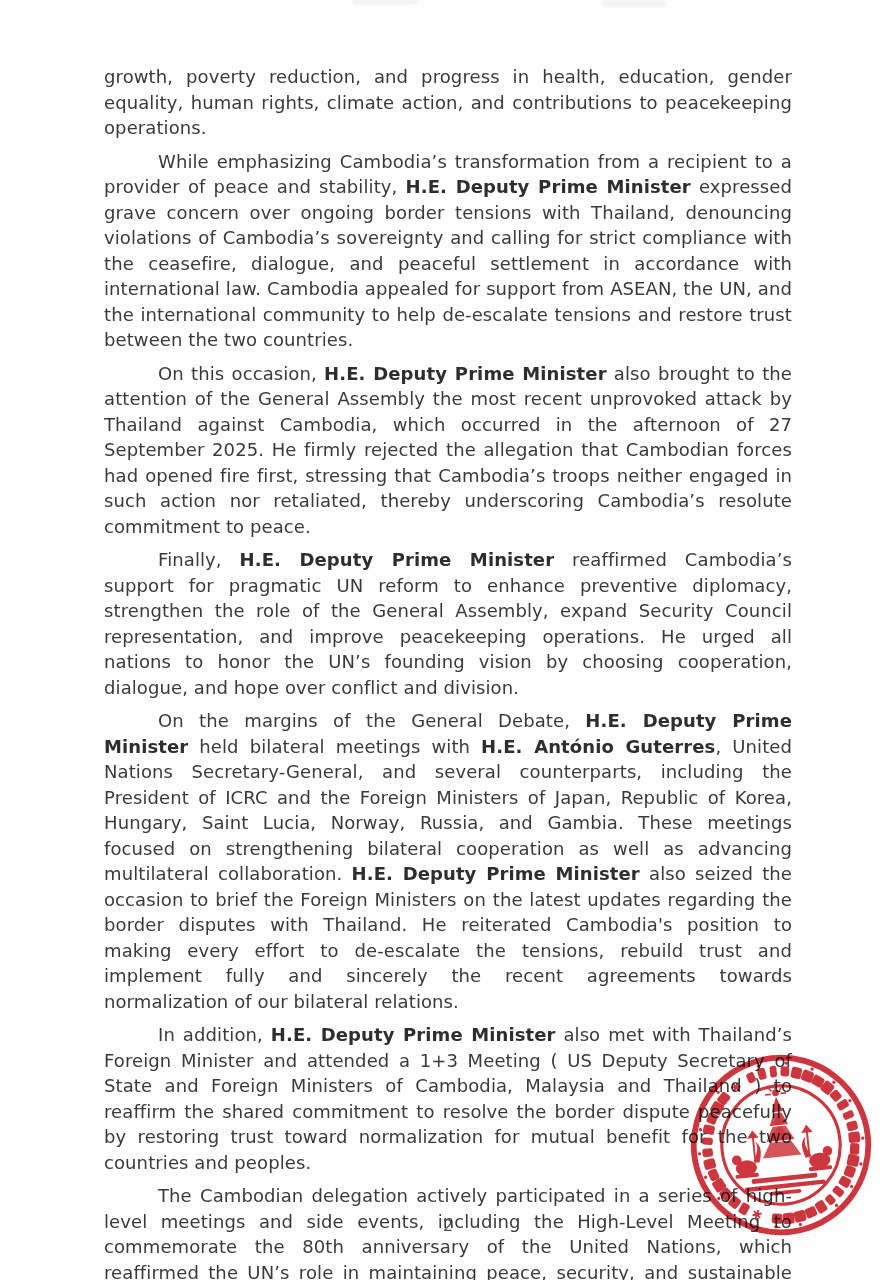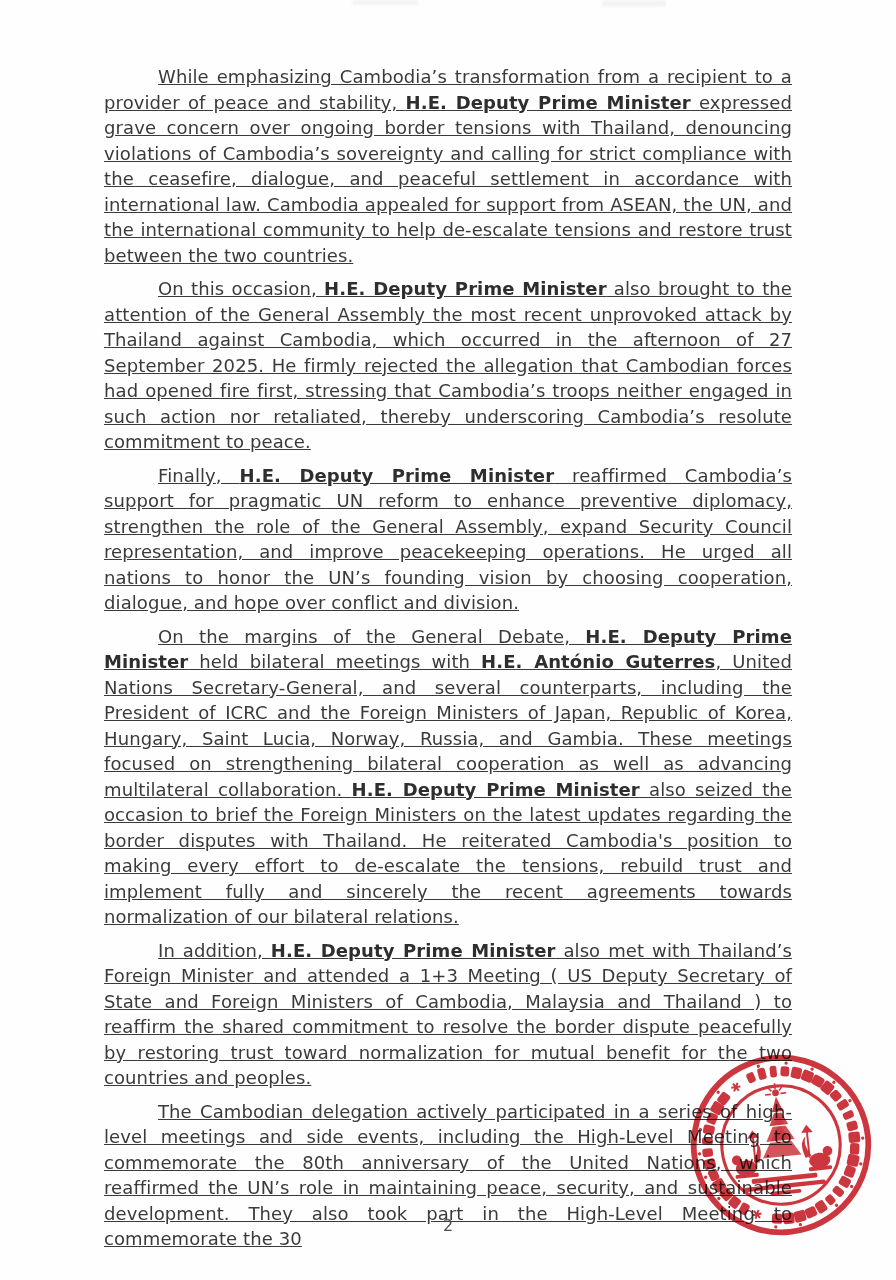--- a/index.html
+++ b/index.html
@@ -26,21 +26,21 @@
     position: absolute;
     left: 104px; top: 64px;
     width: 688px;
     font-size: 18px;
     line-height: 25.5px;
     color: #3a3a3a;
     text-align: justify;
     letter-spacing: 0.1px;
   }
   .doc-body p { margin: 0 0 8px 0; }
-  .doc-body p.indent { text-indent: 54px; text-decoration: underline; }
+  .doc-body p.indent { text-indent: 54px; }
   .doc-body .b { font-weight: 700; color: #2e2e2e; }
   .page-number {
     position: absolute;
     left: 0; top: 1216px;
     width: 896px;
     text-align: center;
     font-size: 16px;
     color: #4d4d4d;
   }
   .stamp {
@@ -54,20 +54,21 @@
 </style>
 </head>
 <body>
 
 <div class="page">
 
   <div class="scan-artifact" style="left:352px; top:0; width:66px; height:5px;"></div>
   <div class="scan-artifact" style="left:602px; top:0; width:64px; height:7px;"></div>
 
   <div class="doc-body">
+      <p><span>growth, poverty reduction, and progress in health, education, gender equality, human rights, climate action, and contributions to peacekeeping operations.</span></p>
       <p class="indent"><span>While emphasizing Cambodia’s transformation from a recipient to a provider of peace and stability, </span><span class="b">H.E. Deputy Prime Minister</span><span> expressed grave concern over ongoing border tensions with Thailand, denouncing violations of Cambodia’s sovereignty and calling for strict compliance with the ceasefire, dialogue, and peaceful settlement in accordance with international law. Cambodia appealed for support from ASEAN, the UN, and the international community to help de-escalate tensions and restore trust between the two countries.</span></p>
       <p class="indent"><span>On this occasion, </span><span class="b">H.E. Deputy Prime Minister</span><span> also brought to the attention of the General Assembly the most recent unprovoked attack by Thailand against Cambodia, which occurred in the afternoon of 27 September 2025. He firmly rejected the allegation that Cambodian forces had opened fire first, stressing that Cambodia’s troops neither engaged in such action nor retaliated, thereby underscoring Cambodia’s resolute commitment to peace.</span></p>
       <p class="indent"><span>Finally, </span><span class="b">H.E. Deputy Prime Minister</span><span> reaffirmed Cambodia’s support for pragmatic UN reform to enhance preventive diplomacy, strengthen the role of the General Assembly, expand Security Council representation, and improve peacekeeping operations. He urged all nations to honor the UN’s founding vision by choosing cooperation, dialogue, and hope over conflict and division.</span></p>
       <p class="indent"><span>On the margins of the General Debate, </span><span class="b">H.E. Deputy Prime Minister</span><span> held bilateral meetings with </span><span class="b">H.E. António Guterres</span><span>, United Nations Secretary-General, and several counterparts, including the President of ICRC and the Foreign Ministers of Japan, Republic of Korea, Hungary, Saint Lucia, Norway, Russia, and Gambia. These meetings focused on strengthening bilateral cooperation as well as advancing multilateral collaboration. </span><span class="b">H.E. Deputy Prime Minister</span><span> also seized the occasion to brief the Foreign Ministers on the latest updates regarding the border disputes with Thailand. He reiterated Cambodia's position to making every effort to de-escalate the tensions, rebuild trust and implement fully and sincerely the recent agreements towards normalization of our bilateral relations.</span></p>
       <p class="indent"><span>In addition, </span><span class="b">H.E. Deputy Prime Minister</span><span> also met with Thailand’s Foreign Minister and attended a 1+3 Meeting ( US Deputy Secretary of State and Foreign Ministers of Cambodia, Malaysia and Thailand ) to reaffirm the shared commitment to resolve the border dispute peacefully by restoring trust toward normalization for mutual benefit for the two countries and peoples.</span></p>
       <p class="indent"><span>The Cambodian delegation actively participated in a series of high-level meetings and side events, including the High-Level Meeting to commemorate the 80th anniversary of the United Nations, which reaffirmed the UN’s role in maintaining peace, security, and sustainable development. They also took part in the High-Level Meeting to commemorate the 30</span></p>
     </div>
 
   <svg class="stamp" viewBox="0 0 200 200" xmlns="http://www.w3.org/2000/svg">
     <g id="stamp-art" fill="none" stroke="#c9262e">

